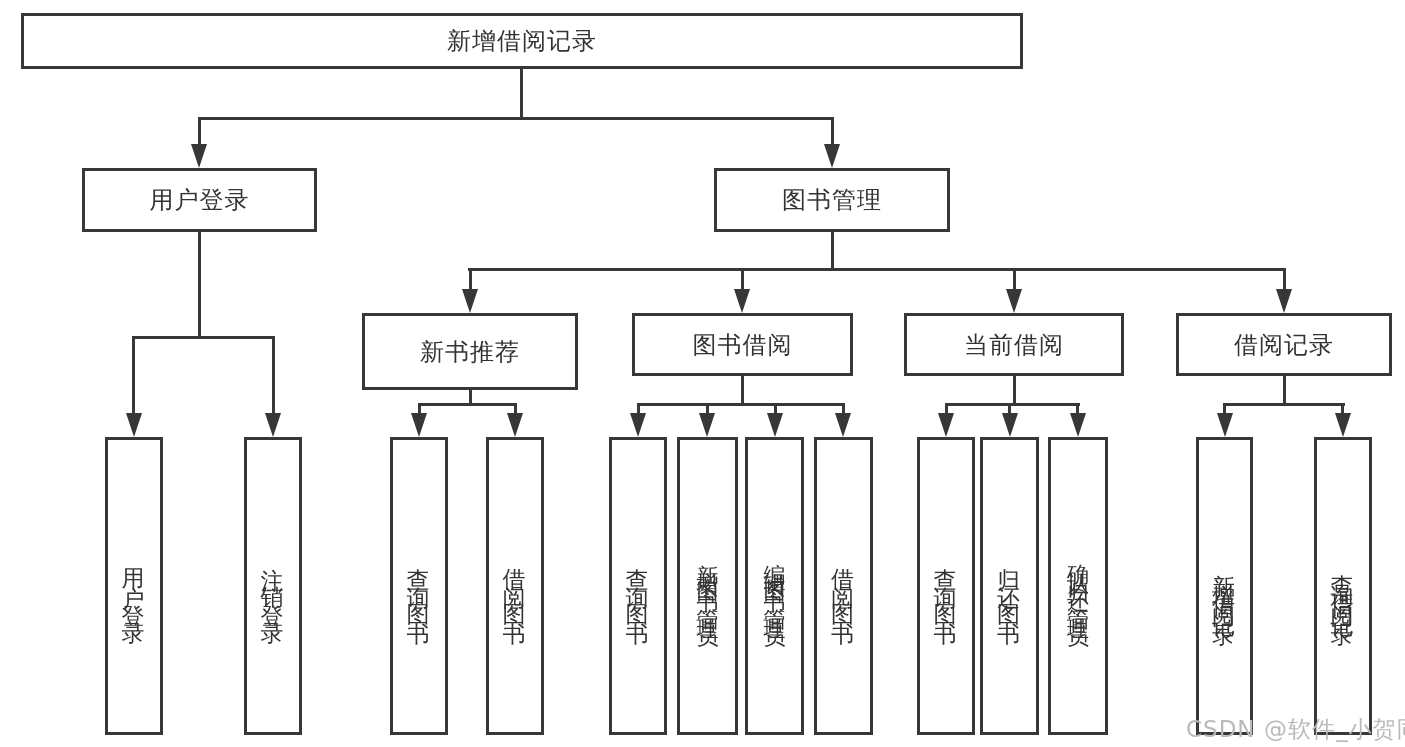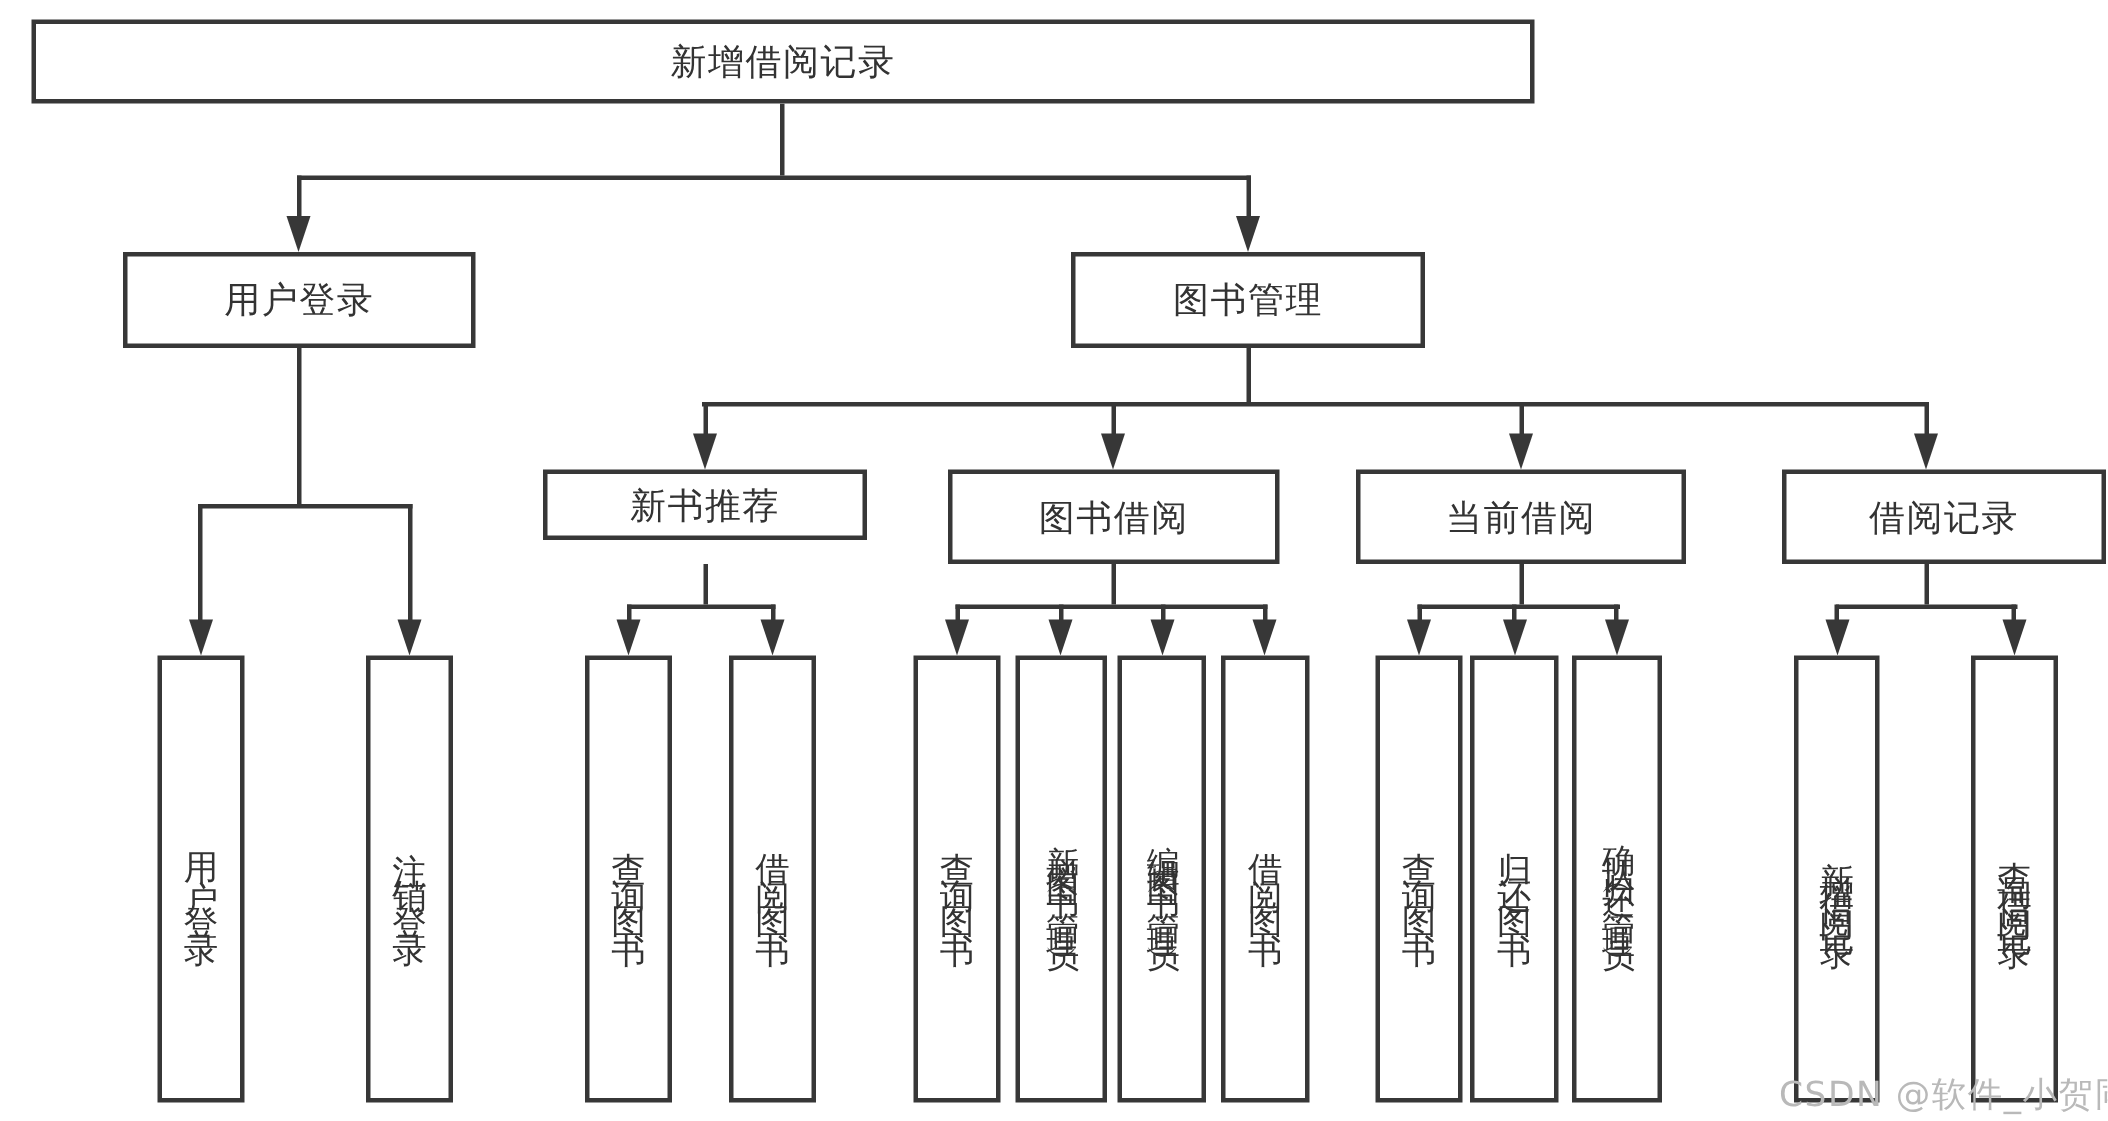--- a/index.html
+++ b/index.html
@@ -56,24 +56,24 @@
   <div class="hline" style="left:468px;top:268px;width:818px;"></div>
   <div class="vline" style="left:469px;top:268px;height:24px;"></div>
   <div class="arrow" style="left:462px;top:289px;"></div>
   <div class="vline" style="left:741px;top:268px;height:24px;"></div>
   <div class="arrow" style="left:734px;top:289px;"></div>
   <div class="vline" style="left:1013px;top:268px;height:24px;"></div>
   <div class="arrow" style="left:1006px;top:289px;"></div>
   <div class="vline" style="left:1283px;top:268px;height:24px;"></div>
   <div class="arrow" style="left:1276px;top:289px;"></div>
 
-  <div class="node" style="left:362px;top:313px;width:216px;height:47px;">新书推荐</div>
+  <div class="node" style="left:362px;top:313px;width:216px;height:77px;">新书推荐</div>
   <div class="node" style="left:904px;top:313px;width:220px;height:63px;">当前借阅</div>
   <div class="node" style="left:632px;top:313px;width:221px;height:63px;">图书借阅</div>
-  <div class="node" style="left:1176px;top:313px;width:216px;height:63px;margin-left:12px;">借阅记录</div>
+  <div class="node" style="left:1176px;top:313px;width:216px;height:63px;">借阅记录</div>
 
   <div class="vline" style="left:469px;top:376px;height:27px;"></div>
   <div class="hline" style="left:418px;top:403px;width:99px;"></div>
   <div class="vline" style="left:418px;top:403px;height:12px;"></div>
   <div class="arrow" style="left:411px;top:413px;"></div>
   <div class="vline" style="left:514px;top:403px;height:12px;"></div>
   <div class="arrow" style="left:507px;top:413px;"></div>
 
   <div class="vline" style="left:741px;top:376px;height:27px;"></div>
   <div class="hline" style="left:637px;top:403px;width:208px;"></div>

